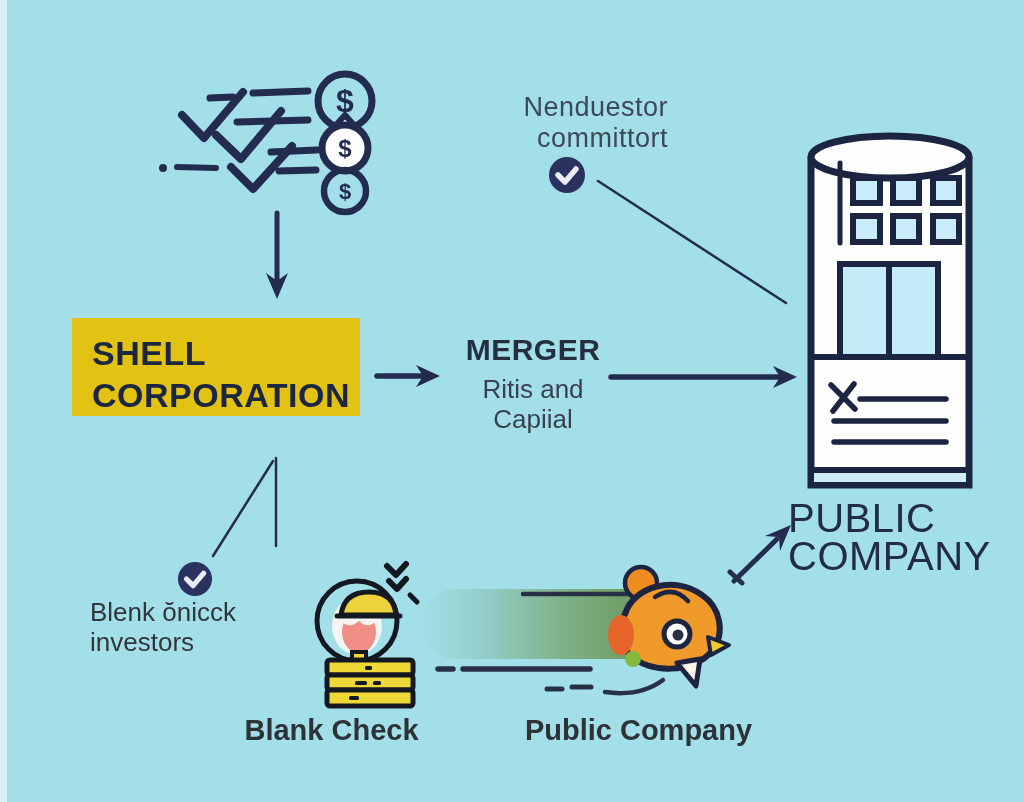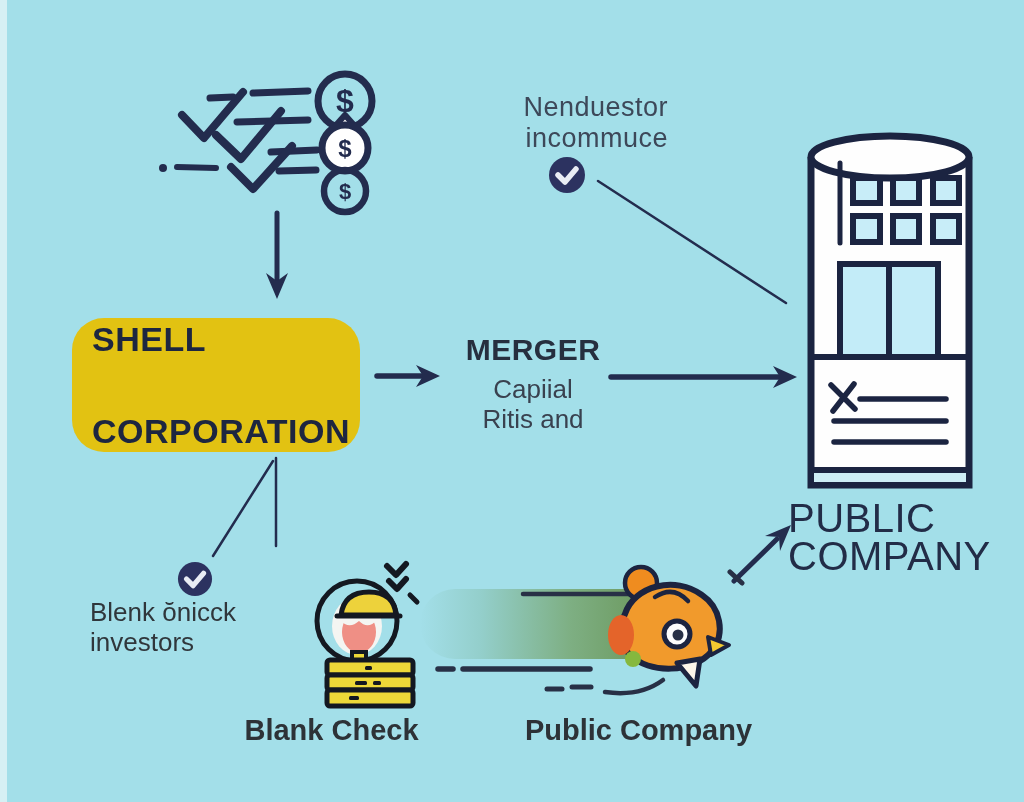--- a/index.html
+++ b/index.html
@@ -9,22 +9,22 @@
     font-family:"Liberation Sans","DejaVu Sans",sans-serif;
   }
   .abs{position:absolute;}
   .edge-strip{left:0;top:0;width:7px;height:802px;background:#d6f0f4;}
   svg{display:block;}
   .investors{
     left:448px;top:92px;width:220px;text-align:right;
     font-size:27px;line-height:31px;font-weight:500;color:#3d4859;letter-spacing:.5px;
   }
   .shell-box{
-    left:72px;top:318px;width:288px;height:134px;background:#e2c212;
-    display:flex;flex-direction:column;justify-content:space-between;padding-left:20px;box-sizing:border-box;border-radius:32px;
+    left:72px;top:318px;width:288px;height:98px;background:#e2c212;
+    display:flex;flex-direction:column;justify-content:flex-end;padding-left:20px;box-sizing:border-box;
   }
   .shell-box .line{font-size:34px;font-weight:700;line-height:42px;color:#1d2640;letter-spacing:.5px;}
   .merger{
     left:435px;top:333px;width:196px;text-align:center;
   }
   .merger .title{font-size:30px;font-weight:700;color:#262f3f;letter-spacing:.5px;}
   .merger .sub{font-size:26px;line-height:30px;color:#39414f;margin-top:7px;}
   .pubco{
     left:788px;top:499px;width:200px;text-align:left;
     font-size:40px;font-weight:400;line-height:38px;color:#222c47;letter-spacing:.5px;
@@ -84,38 +84,38 @@
       <circle cx="205" cy="90" r="23" stroke-width="7" fill="#ffffff"></circle>
       <circle cx="205" cy="133" r="21" stroke-width="6.5"></circle>
     </g>
     <text x="205" y="54" text-anchor="middle" font-size="32" font-weight="700" fill="#232c4e">$</text>
     <text x="205" y="99" text-anchor="middle" font-size="24" font-weight="700" fill="#232c4e">$</text>
     <text x="205" y="141" text-anchor="middle" font-size="22" font-weight="700" fill="#232c4e">$</text>
   </svg>
 
   <div class="abs investors">
     <div>Nenduestor</div>
-    <div>incommuce</div>
+    <div>committort</div>
   </div>
 
   <svg class="abs" style="left:548px;top:156px" width="38" height="38" viewBox="0 0 38 38">
     <circle cx="19" cy="19" r="18" fill="#2c3260"></circle>
     <path d="M10,19 L17,26 L28,13" stroke="#e9ecf4" stroke-width="5.5" fill="none" stroke-linecap="round" stroke-linejoin="round"></path>
   </svg>
 
   <div class="abs shell-box">
     <div class="line">SHELL</div>
     <div class="line">CORPORATION</div>
   </div>
 
   <div class="abs merger">
     <div class="title">MERGER</div>
     <div class="sub">
+      <div>Ritis and</div>
       <div>Capiial</div>
-      <div>Ritis and</div>
     </div>
   </div>
 
   <svg class="abs" style="left:798px;top:123px" width="184" height="372" viewBox="0 0 184 372">
     <path d="M13,34 L13,362 L171,362 L171,34" fill="#fefefe" stroke="#1b2441" stroke-width="7"></path>
     <ellipse cx="92" cy="34" rx="79" ry="21" fill="#fefefe" stroke="#1b2441" stroke-width="7"></ellipse>
     <line x1="42" y1="40" x2="42" y2="120" stroke="#1b2441" stroke-width="5" stroke-linecap="round"></line>
     <g fill="#c8edf8" stroke="#1b2441" stroke-width="6">
       <rect x="55" y="55" width="27" height="25"></rect>
       <rect x="95" y="55" width="26" height="25"></rect>

